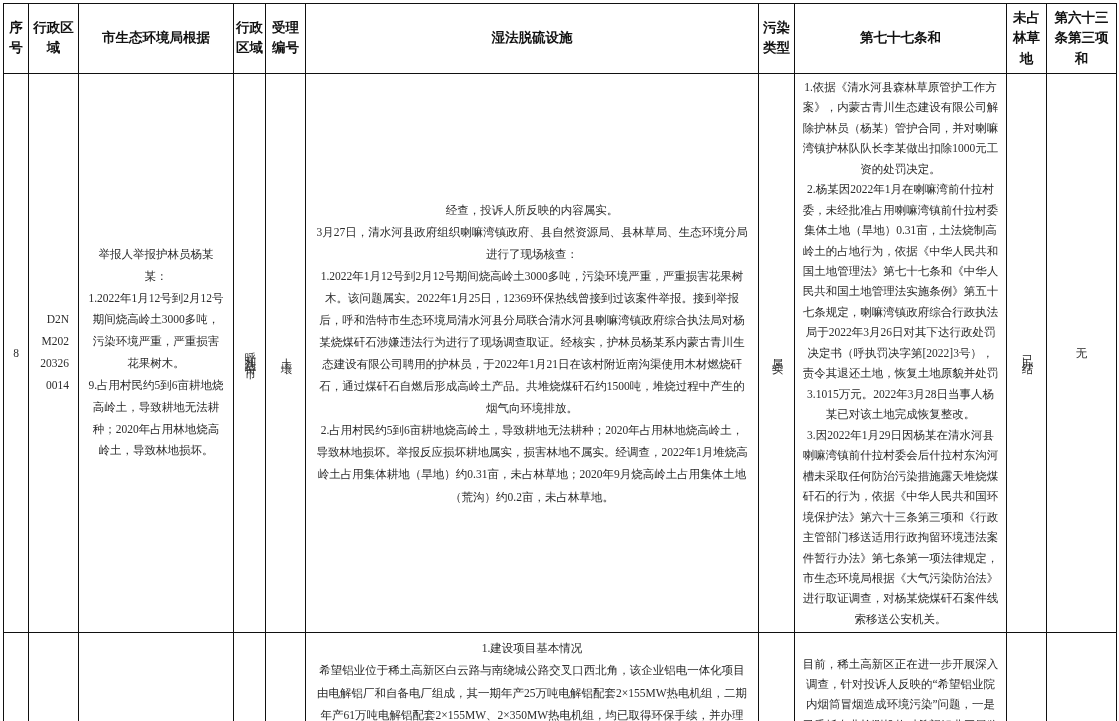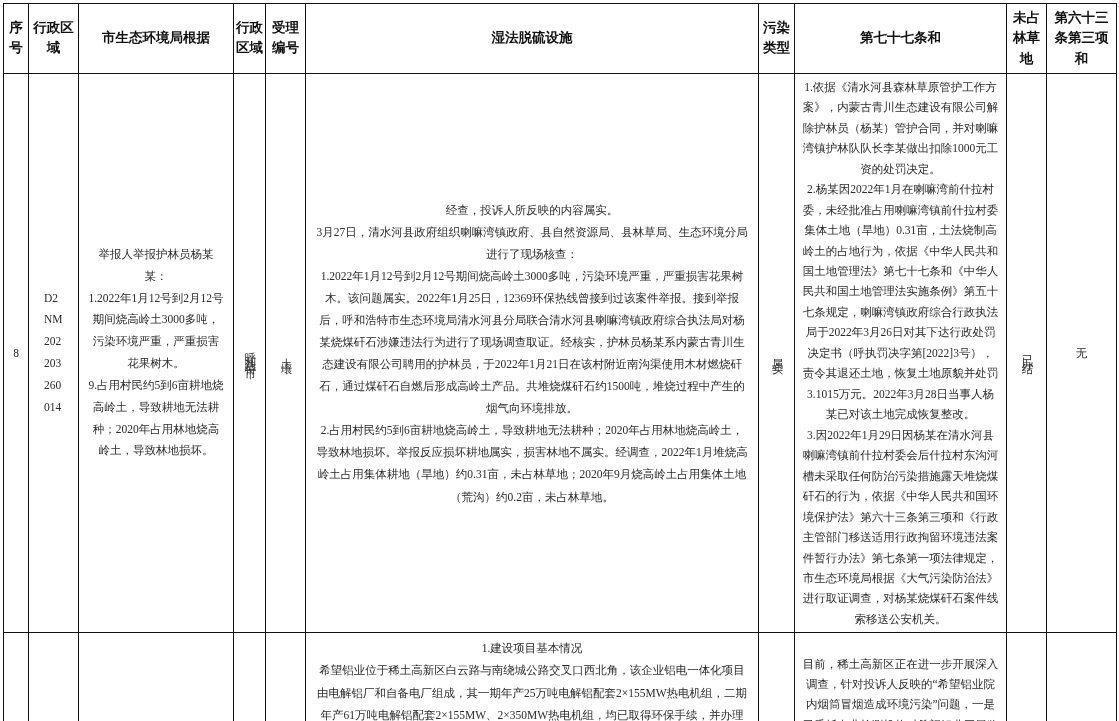--- a/index.html
+++ b/index.html
@@ -36,23 +36,23 @@
   td.c-text{
     font-size:11.5px;
     text-align:center;
     padding:4px 9px;
     white-space:pre-wrap;
     line-height:1.9;
   }
   td.c-invest{line-height:1.92;}
   td.c-rect{line-height:1.78;padding:3px 7px;}
   td.c-caseno{
-    text-align:left;
+    text-align:right;
     font-size:11.5px;
-    padding:2px 15px;
+    padding:2px 9px;
     word-break:break-all;
     line-height:1.9;
   }
   .vtext{
     display:inline-block;
     writing-mode:vertical-lr;
     text-orientation:upright;
     letter-spacing:4px;
     font-size:11.5px;
     line-height:1.2;

